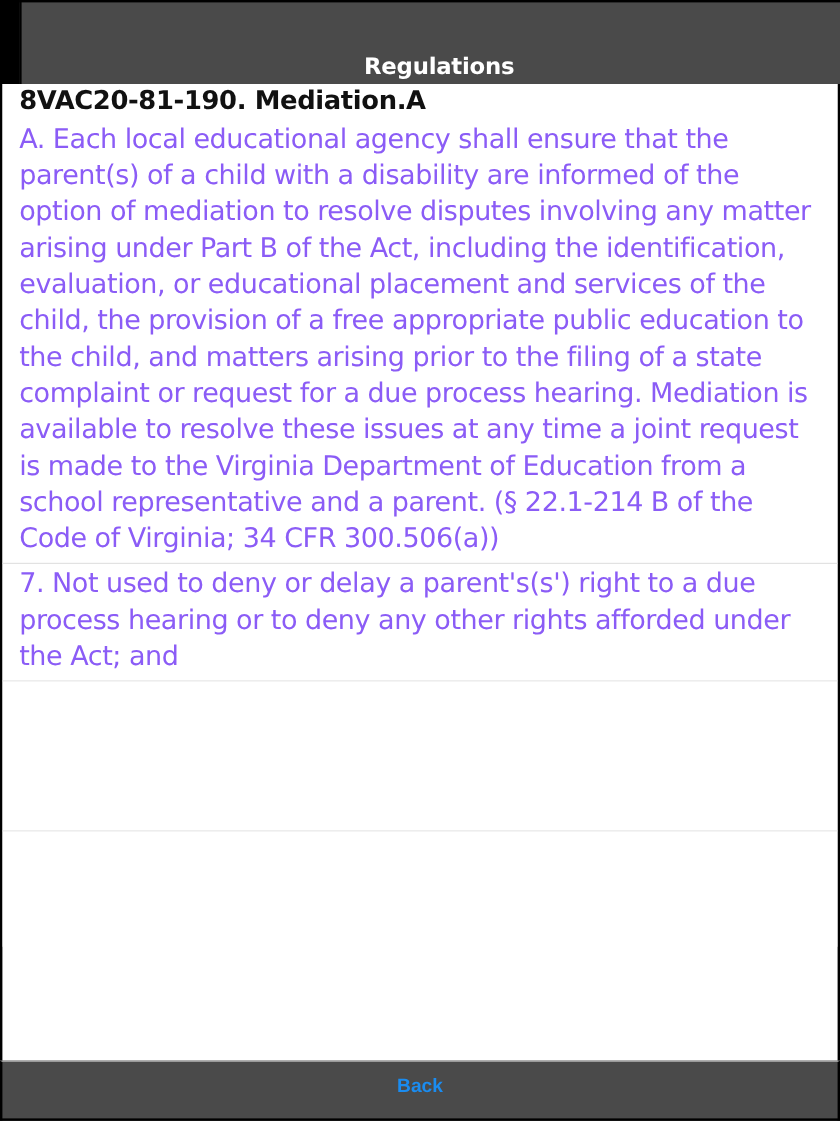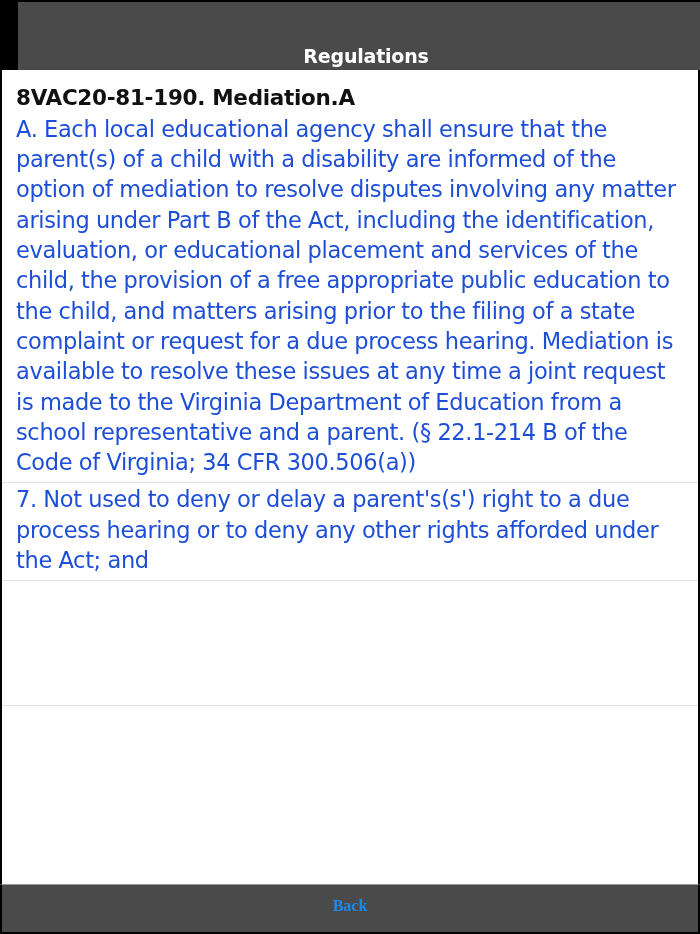--- a/index.html
+++ b/index.html
@@ -60,40 +60,40 @@
     width: 100%;
     border-top: 1px solid #ffffff;
   }
   .row {
     box-sizing: border-box;
     background: #ffffff;
     border-bottom: 1px solid #e2e2e2;
     padding: 0 12px 0 14px;
   }
   .row-head {
-    padding-top: 14px;
+    padding-top: 1px;
     padding-bottom: 1px;
     border-bottom: none;
   }
   .sect-title {
     font-size: 21.5px;
     font-weight: bold;
     color: #111111;
     font-family: "DejaVu Sans", sans-serif;
     letter-spacing: -0.3px;
     line-height: 1.25;
     white-space: nowrap;
   }
   .row-body {
     padding-top: 1px;
     padding-bottom: 5px;
   }
   .sect-text {
     font-size: 22.5px;
-    color: #1d4ed8;
+    color: #8b5cf6;
     font-family: "DejaVu Sans", sans-serif;
     line-height: 30.3px;
     letter-spacing: -0.35px;
     word-spacing: -0.2px;
   }
   .row-empty {
     height: 125px;
   }
   .row-empty-tall {
     height: 96px;
@@ -116,21 +116,21 @@
   }
   .back-button {
     position: absolute;
     left: 0;
     right: 0;
     top: 12px;
     text-align: center;
     color: #1a8cf0;
     font-size: 16px;
     font-weight: bold;
-    font-family: Liberation Serif, serif;
+    font-family: Liberation Sans, sans-serif;
     cursor: pointer;
   }
 </style>
 </head>
 <body>
 
 <div id="app">
 
   <div class="titlebar">
     <div class="titlebar-title">Regulations</div>

